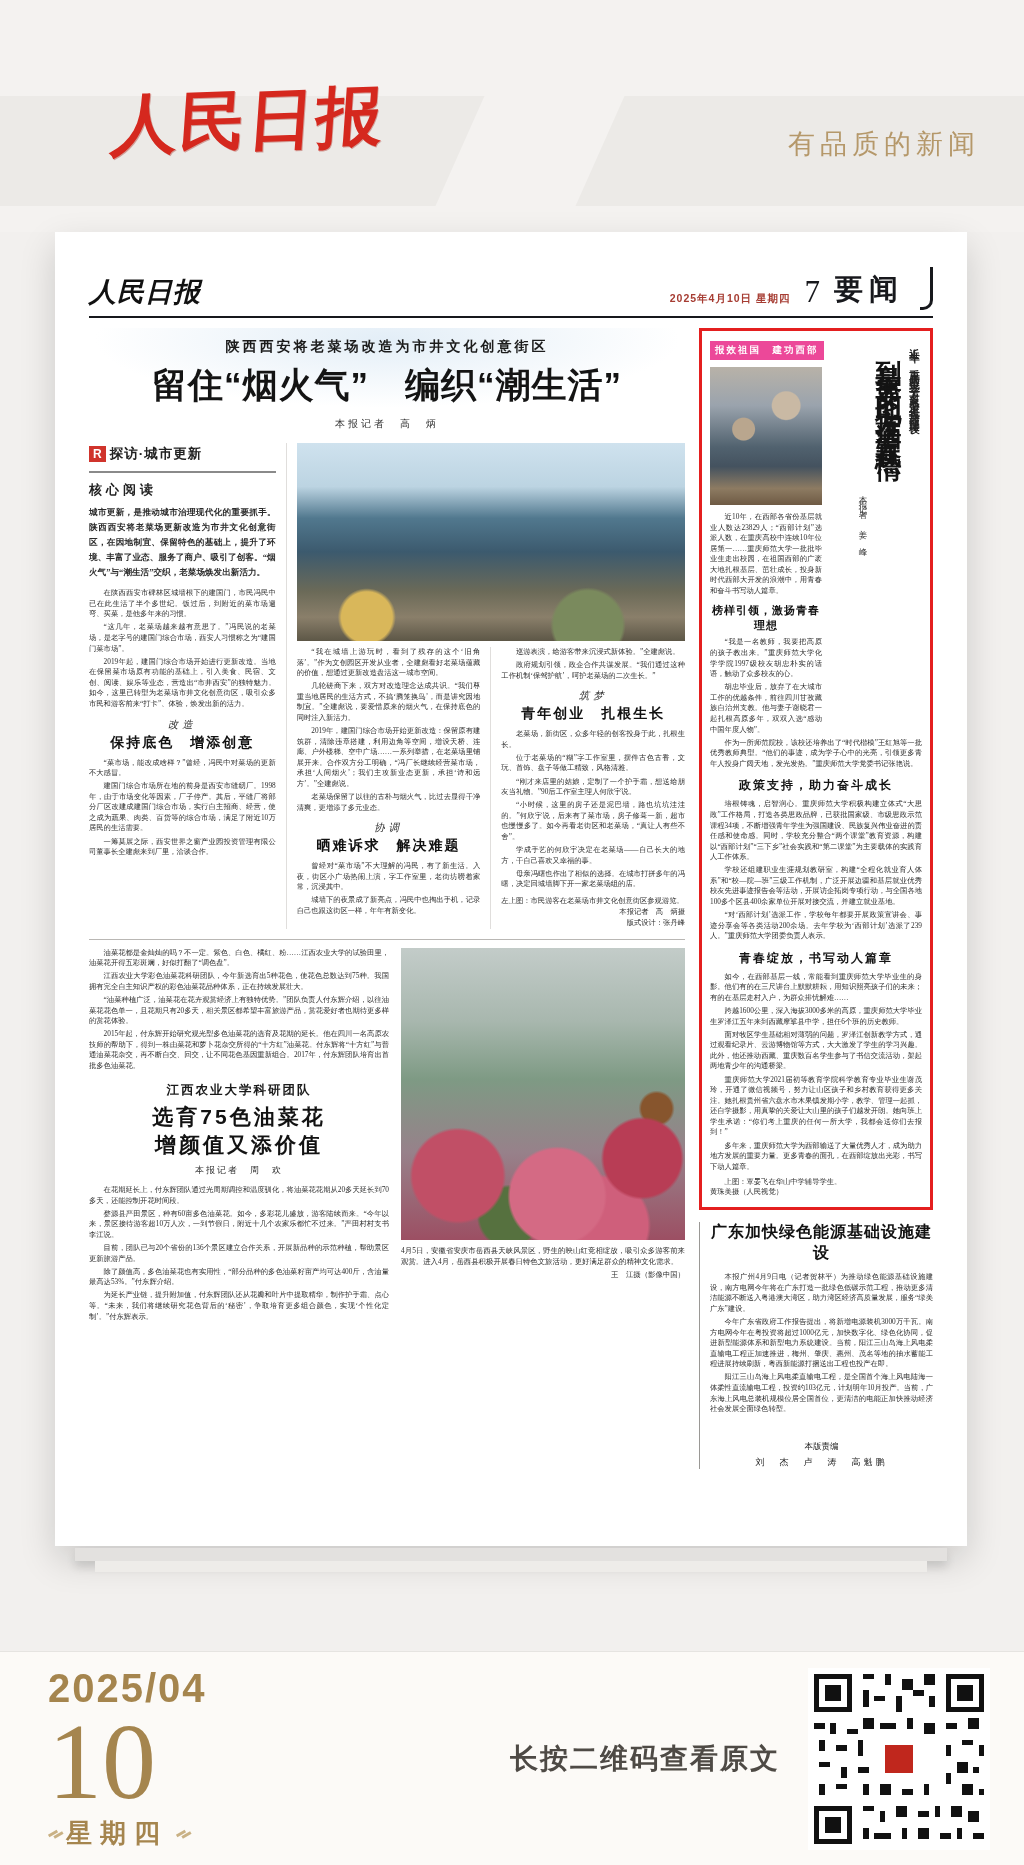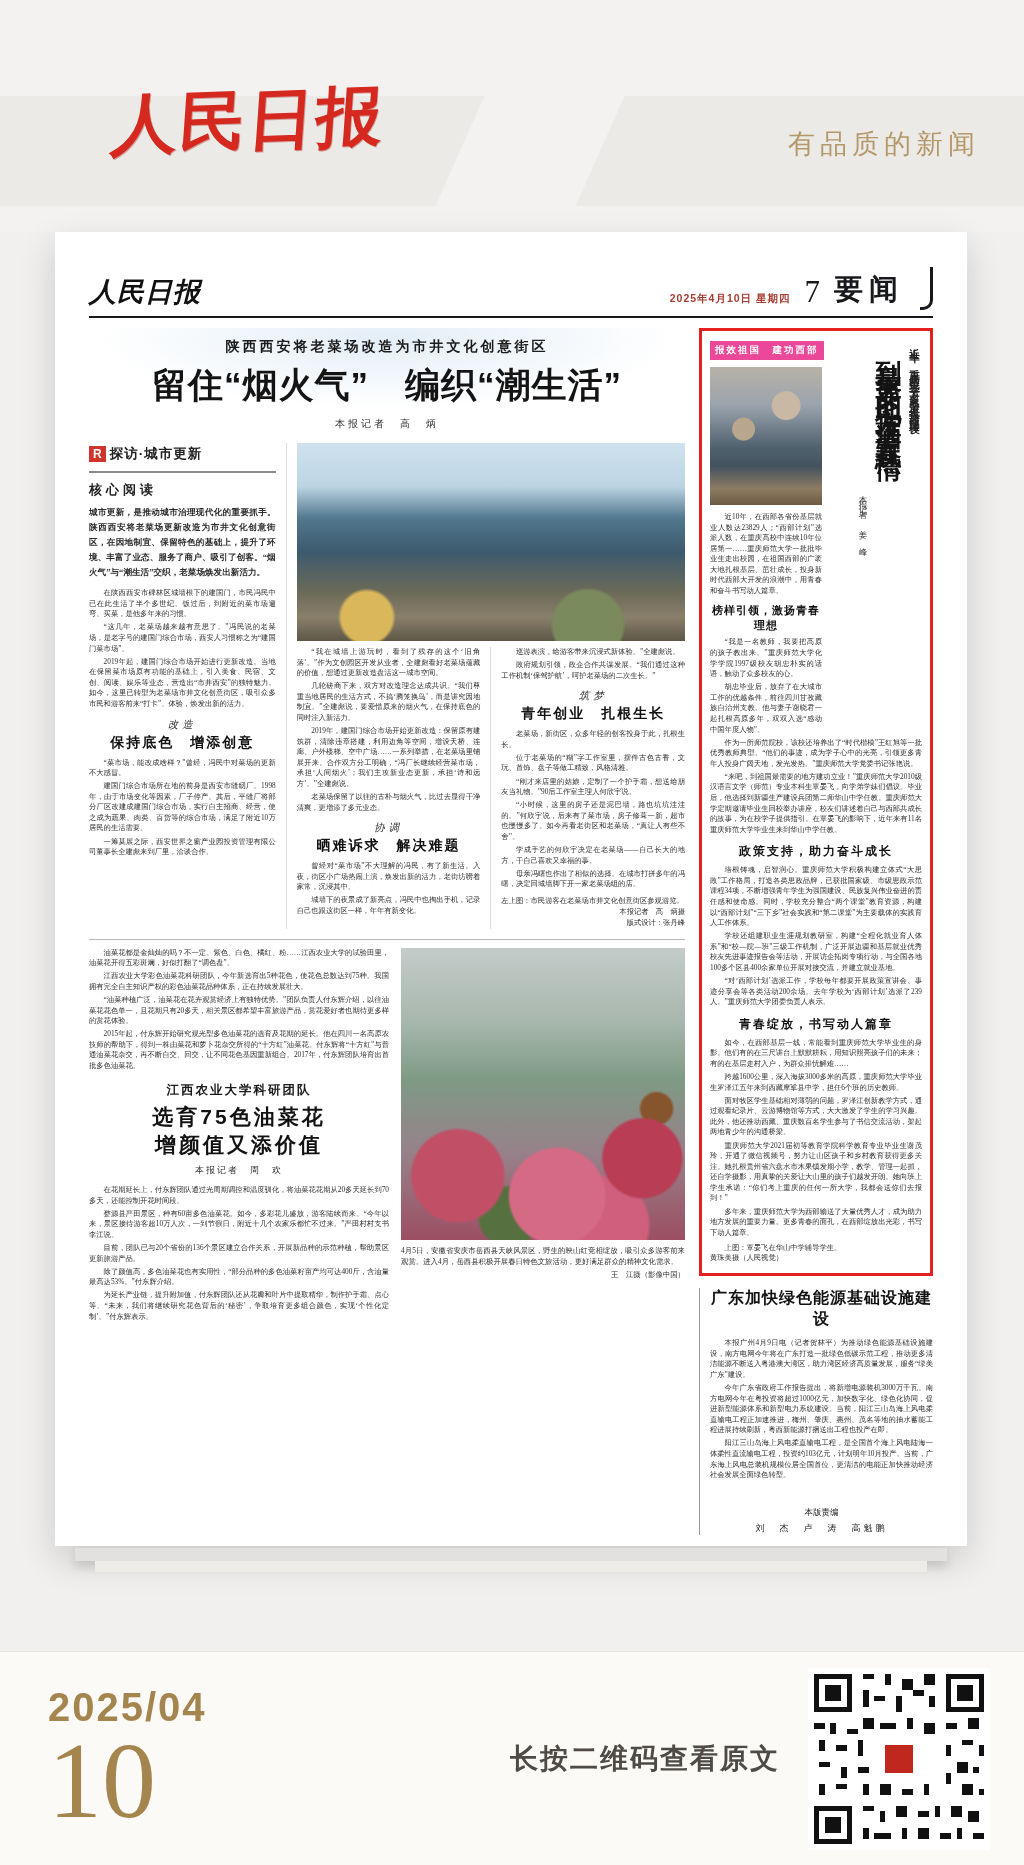--- a/index.html
+++ b/index.html
@@ -192,21 +192,21 @@
               <div class="photo-pair">
                 <div class="lcol" style="border:none;padding:0;">
                   <p class="np">“我在城墙上游玩时，看到了残存的这个‘旧角落’。”作为文创园区开发从业者，全建彪看好老菜场蕴藏的价值，想通过更新改造盘活这一城市空间。</p>
                   <p class="np">几轮磋商下来，双方对改造理念达成共识。“我们尊重当地居民的生活方式，不搞‘腾笼换鸟’，而是讲究因地制宜。”全建彪说，要爱惜原来的烟火气，在保持底色的同时注入新活力。</p>
                   <p class="np">2019年，建国门综合市场开始更新改造：保留原有建筑群，清除违章搭建，利用边角等空间，增设天桥、连廊、户外楼梯、空中广场……一系列举措，在老菜场里铺展开来。合作双方分工明确，“冯厂长继续经营菜市场，承担‘人间烟火’；我们主攻新业态更新，承担‘诗和远方’。”全建彪说。</p>
                   <p class="np">老菜场保留了以往的古朴与烟火气，比过去显得干净清爽，更增添了多元业态。</p>
                   <div class="subhead">
                     <span class="lbl">协调</span>
                     <span class="ttl sans">晒难诉求　解决难题</span>
                   </div>
-                  <p class="np">曾经对“菜市场”不大理解的冯民，有了新生活。入夜，街区小广场热闹上演，焕发出新的活力，老街坊唠着家常，沉浸其中。</p>
+                  <p class="np">曾经对“菜市场”不大理解的冯民，有了新生活。入夜，街区小广场热闹上演，字工作室里，老街坊唠着家常，沉浸其中。</p>
                   <p class="np">城墙下的夜景成了新亮点，冯民中也掏出手机，记录自己也跟这街区一样，年年有新变化。</p>
                 </div>
                 <div class="lcol">
                   <p class="np">巡游表演，给游客带来沉浸式新体验。”全建彪说。</p>
                   <p class="np">政府规划引领，政企合作共谋发展。“我们通过这种工作机制‘保驾护航’，呵护老菜场的二次生长。”</p>
                   <div class="subhead">
                     <span class="lbl">筑梦</span>
                     <span class="ttl sans">青年创业　扎根生长</span>
                   </div>
                   <p class="np">老菜场，新街区，众多年轻的创客投身于此，扎根生长。</p>
@@ -268,21 +268,20 @@
               <p class="np">“我是一名教师，我要把高原的孩子教出来。”重庆师范大学化学学院1997级校友胡忠朴实的话语，触动了众多校友的心。</p>
               <p class="np">胡忠毕业后，放弃了在大城市工作的优越条件，前往四川甘孜藏族自治州支教。他与妻子谢晓君一起扎根高原多年，双双入选“感动中国年度人物”。</p>
             </div>
             <div class="rb-verts">
               <div class="vert v-byline">本报记者　姜　峰</div>
               <div class="vert v-headline sans">到最需要的地方挥洒青春热情</div>
               <div class="vert v-kicker sans">近十年，重庆师范大学三万多名毕业生投身西部建设</div>
             </div>
           </div>
           <p class="np">作为一所师范院校，该校还培养出了“时代楷模”王红旭等一批优秀教师典型。“他们的事迹，成为学子心中的光亮，引领更多青年人投身广阔天地，发光发热。”重庆师范大学党委书记张艳说。</p>
-          <p class="np">“来吧，到祖国最需要的地方建功立业！”重庆师范大学2010级汉语言文学（师范）专业本科生覃晏飞，向学弟学妹们倡议。毕业后，他选择到新疆生产建设兵团第二师华山中学任教。重庆师范大学定期邀请毕业生回校举办讲座，校友们讲述着自己与西部共成长的故事，为在校学子提供指引。在覃晏飞的影响下，近年来有11名重庆师范大学毕业生来到华山中学任教。</p>
           <div class="rb-sub2 sans">政策支持，助力奋斗成长</div>
           <p class="np">培根铸魂，启智润心。重庆师范大学积极构建立体式“大思政”工作格局，打造各类思政品牌，已获批国家级、市级思政示范课程34项，不断增强青年学生为强国建设、民族复兴伟业奋进的责任感和使命感。同时，学校充分整合“两个课堂”教育资源，构建以“西部计划”“三下乡”社会实践和“第二课堂”为主要载体的实践育人工作体系。</p>
           <p class="np">学校还组建职业生涯规划教研室，构建“全程化就业育人体系”和“校—院—班”三级工作机制，广泛开展边疆和基层就业优秀校友先进事迹报告会等活动，开展访企拓岗专项行动，与全国各地100多个区县400余家单位开展对接交流，并建立就业基地。</p>
           <p class="np">“对‘西部计划’选派工作，学校每年都要开展政策宣讲会、事迹分享会等各类活动200余场。去年学校为‘西部计划’选派了239人。”重庆师范大学团委负责人表示。</p>
           <div class="rb-sub2 sans">青春绽放，书写动人篇章</div>
           <p class="np">如今，在西部基层一线，常能看到重庆师范大学毕业生的身影。他们有的在三尺讲台上默默耕耘，用知识照亮孩子们的未来；有的在基层走村入户，为群众排忧解难……</p>
           <p class="np">跨越1600公里，深入海拔3000多米的高原，重庆师范大学毕业生罗泽江五年来到西藏摩挲县中学，担任6个班的历史教师。</p>
           <p class="np">面对牧区学生基础相对薄弱的问题，罗泽江创新教学方式，通过观看纪录片、云游博物馆等方式，大大激发了学生的学习兴趣。此外，他还推动西藏、重庆数百名学生参与了书信交流活动，架起两地青少年的沟通桥梁。</p>
           <p class="np">重庆师范大学2021届初等教育学院科学教育专业毕业生谢茂玲，开通了微信视频号，努力让山区孩子和乡村教育获得更多关注。她扎根贵州省六盘水市木果镇发期小学，教学、管理一起抓，还自学摄影，用真挚的关爱让大山里的孩子们越发开朗。她向班上学生承诺：“你们考上重庆的任何一所大学，我都会送你们去报到！”</p>
           <p class="np">多年来，重庆师范大学为西部输送了大量优秀人才，成为助力地方发展的重要力量。更多青春的面孔，在西部绽放出光彩，书写下动人篇章。</p>
@@ -305,20 +304,25 @@
     </div>
   </div>
 
   <div class="stack1"></div>
   <div class="stack2"></div>
 
   <div class="footer-card sans">
     <div class="date-block">
       <div class="f-month">2025/04</div>
       <div class="f-day">10</div>
+      <div class="f-week">
+        <span class="tick"></span>
+        <span>星期四</span>
+        <span class="tick"></span>
+      </div>
     </div>
     <div class="cta-block">
       <div class="f-cta">长按二维码查看原文</div>
     </div>
     <svg class="qr" viewBox="0 0 33 33" shape-rendering="crispEdges">
       <rect x="0" y="0" width="33" height="33" fill="#fff"></rect>
       <g fill="#111">
         <rect x="1" y="1" width="7" height="7"></rect>
           <rect x="25" y="1" width="7" height="7"></rect>
           <rect x="1" y="25" width="7" height="7"></rect>

